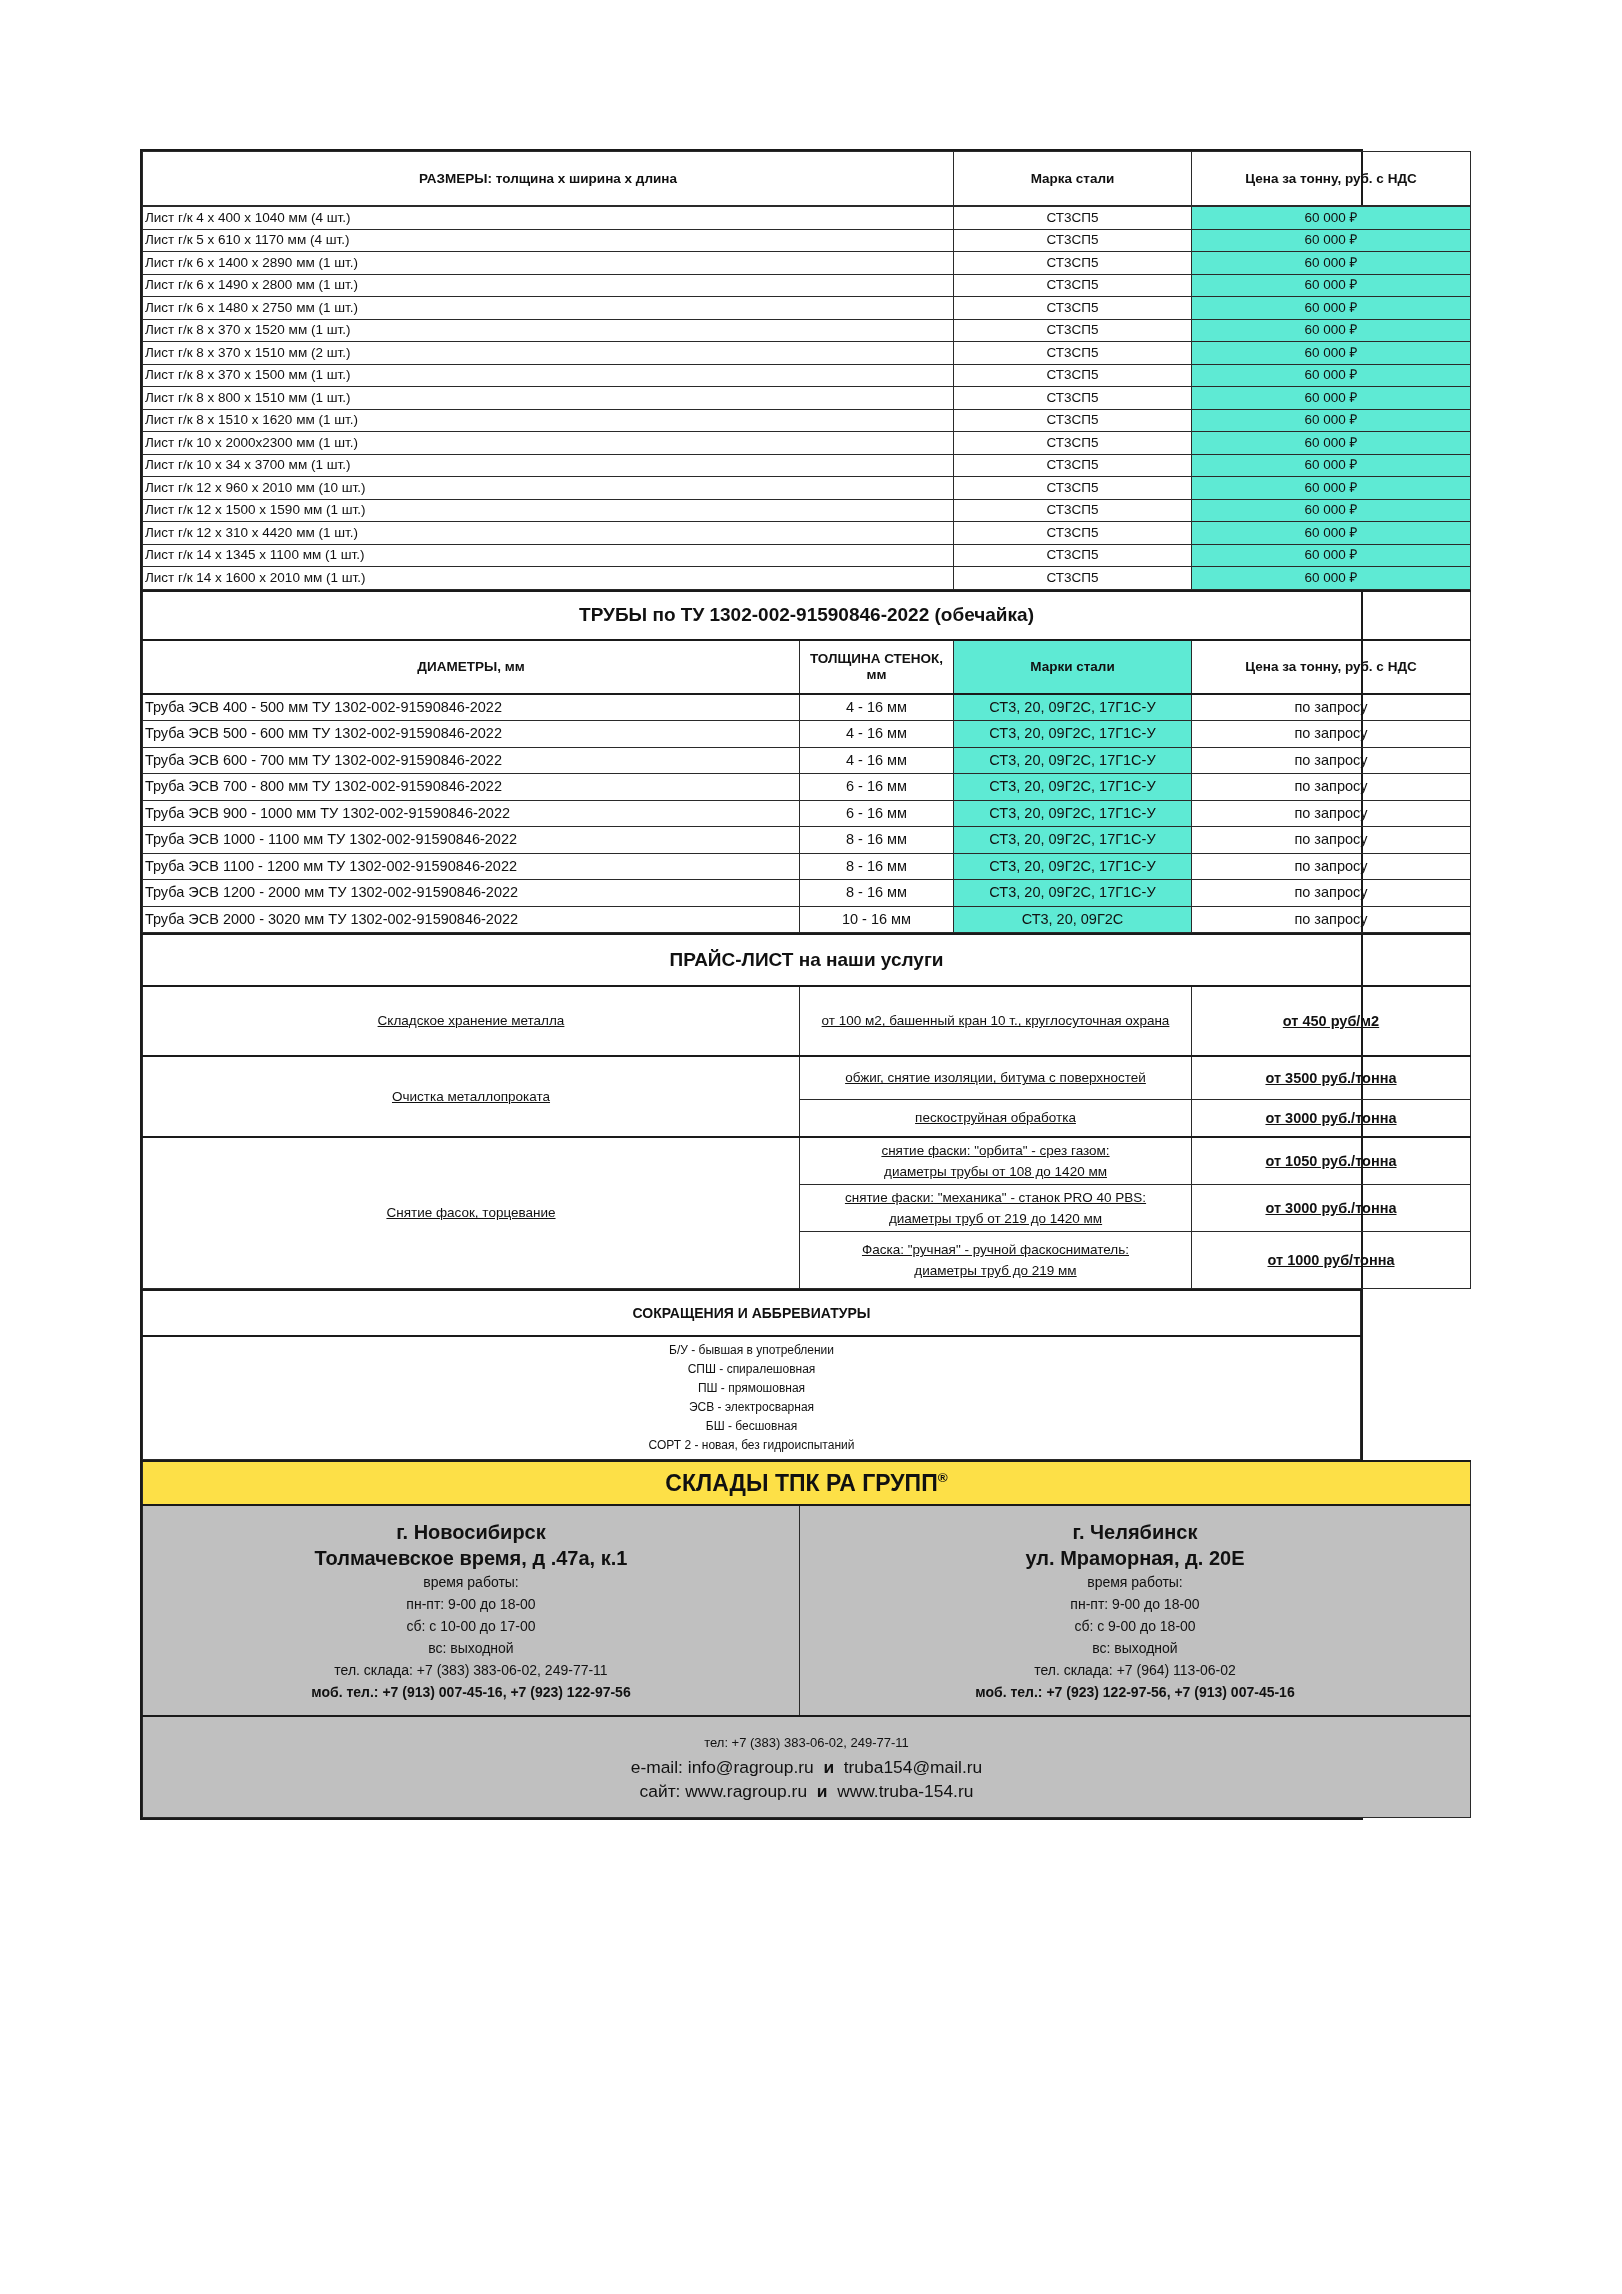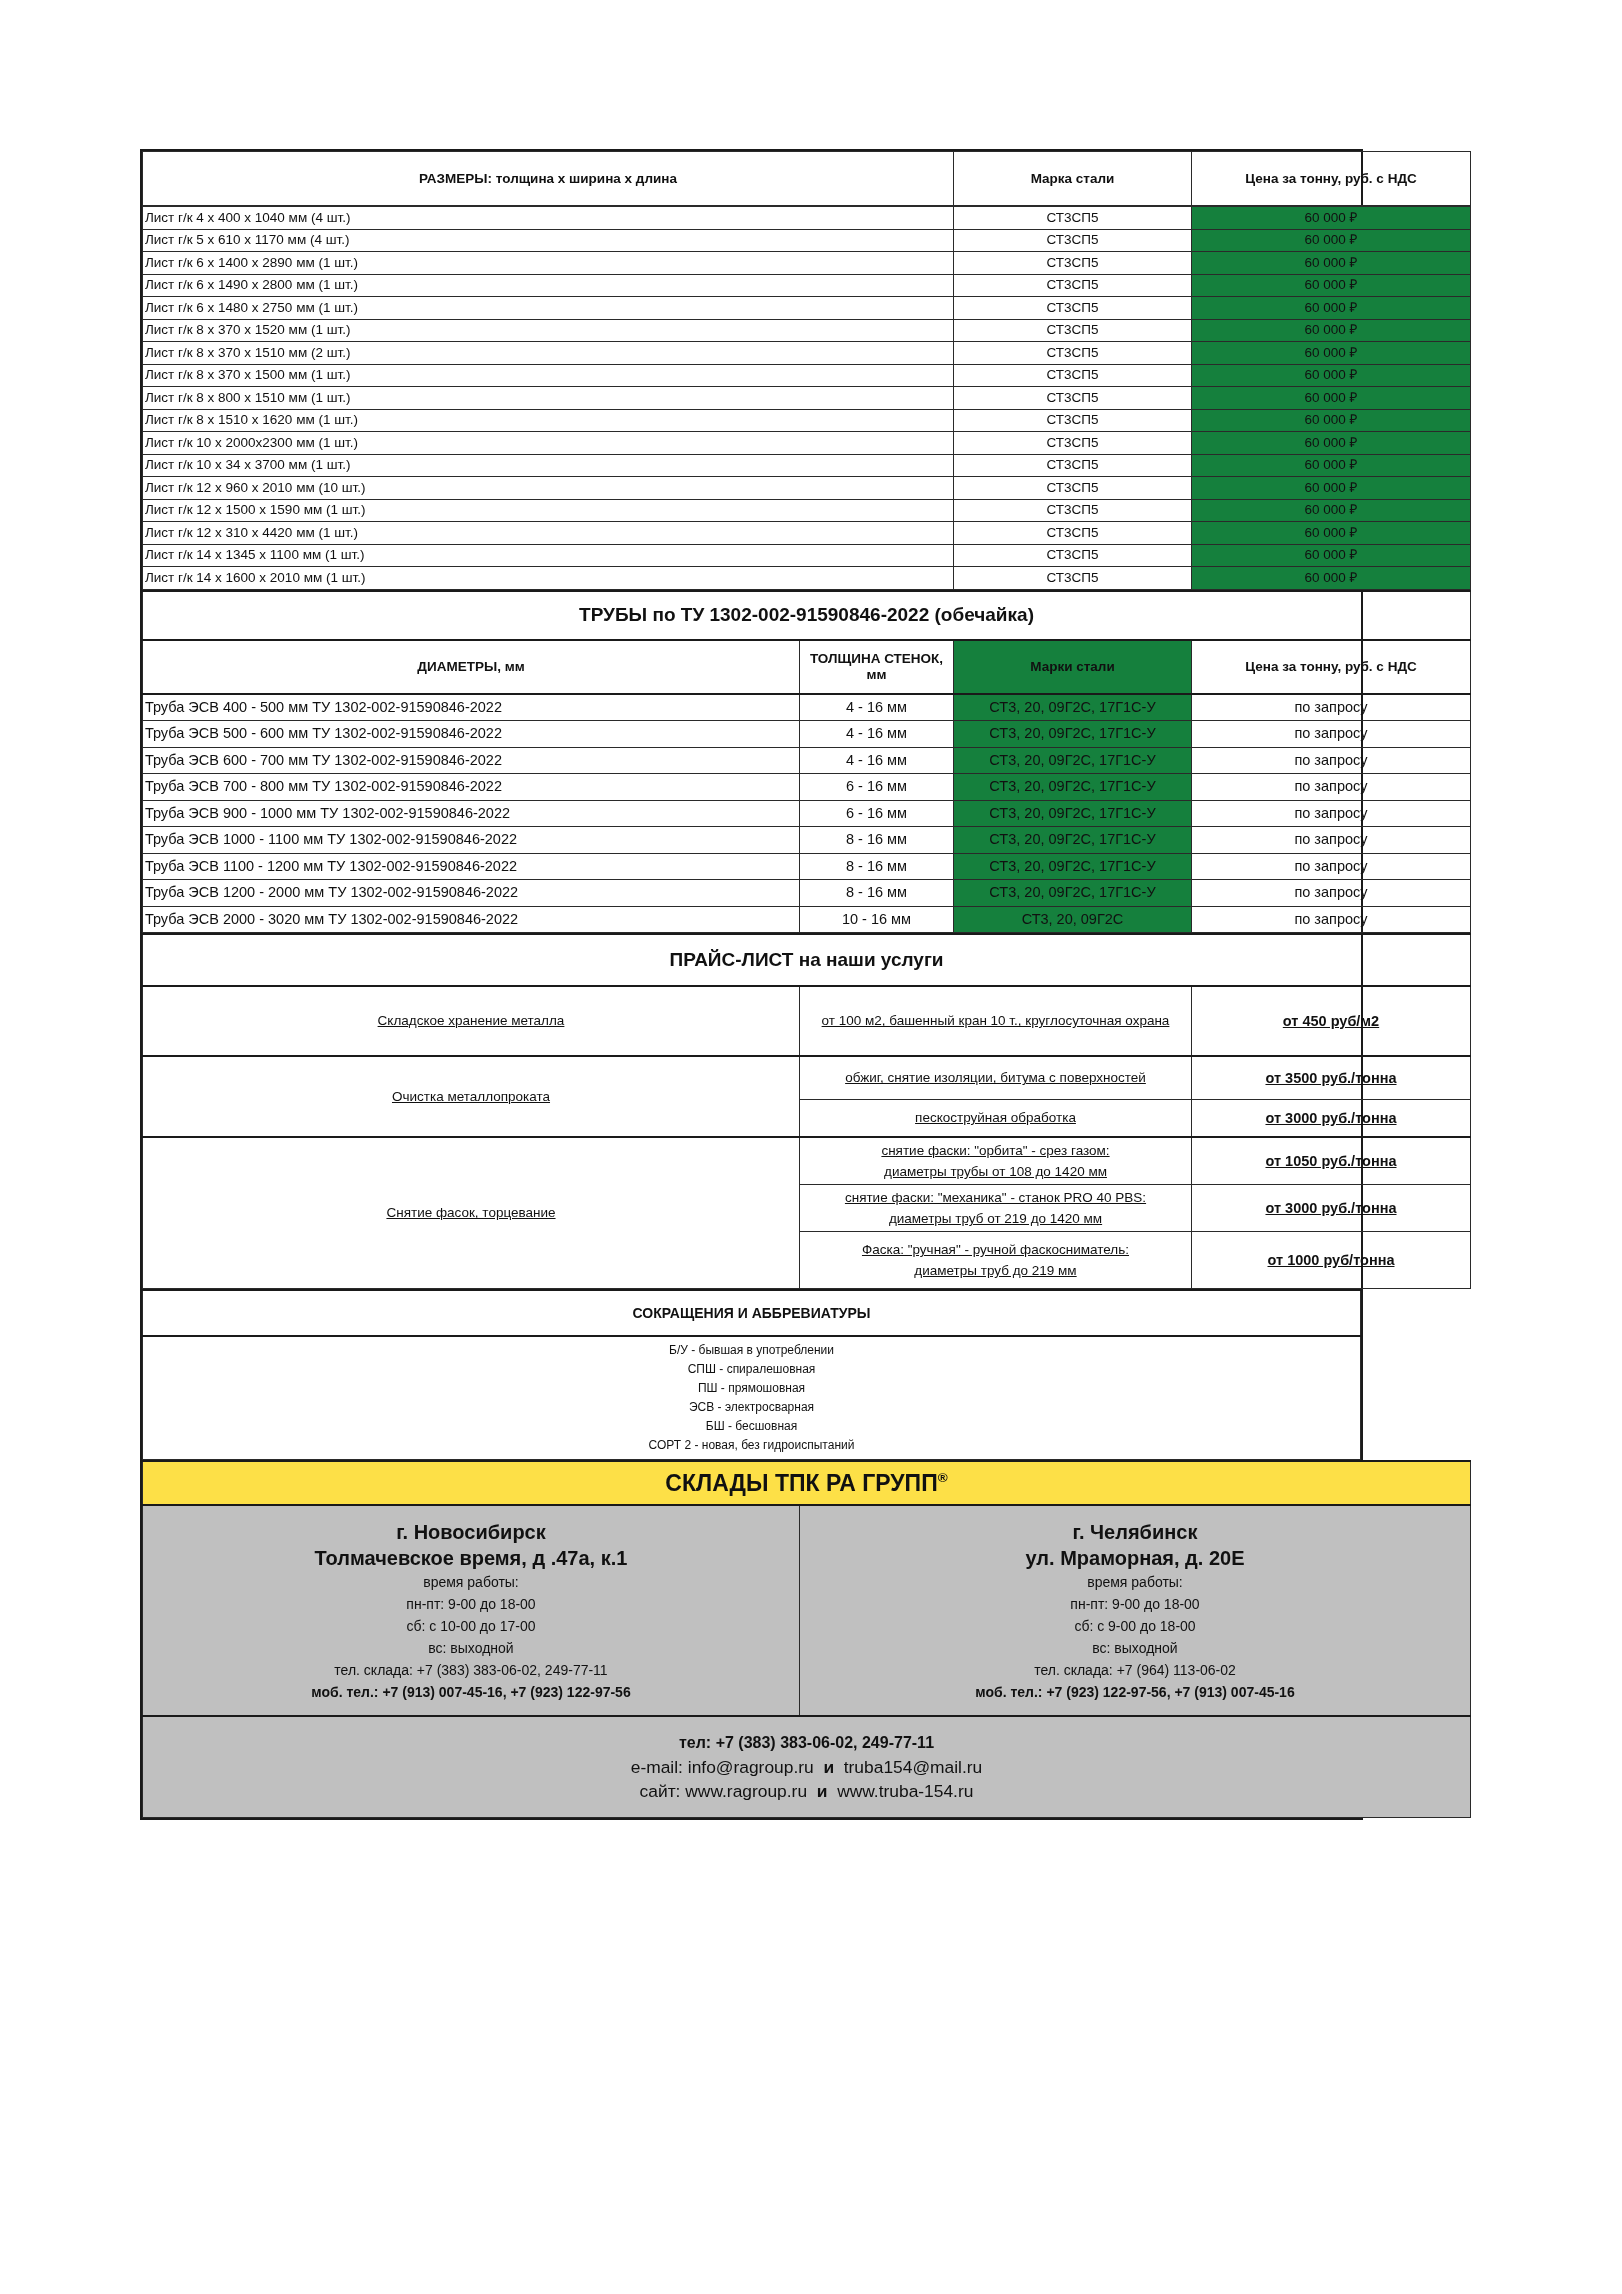--- a/index.html
+++ b/index.html
@@ -2,38 +2,38 @@
 <html><head>
 <meta charset="utf-8">
 <style>
   html, body { margin: 0; padding: 0; background: #ffffff; }
   body { width: 1622px; height: 2294px; position: relative; font-family: "Liberation Sans", sans-serif; color: #111; }
   .sheet { position: absolute; left: 140px; top: 149px; width: 1223px; border: 2.9px solid #1a1a1a; box-sizing: border-box; }
   table { border-collapse: collapse; width: 100%; table-layout: fixed; }
   td, th { border: 1.4px solid #2a2a2a; padding: 0; font-size: 13.5px; line-height: 1.15; }
   .c { text-align: center; }
   .l { text-align: left; padding-left: 1.9px; }
-  .grey { background: #15803d; }
+  .grey { background: #5eead4; }
   .thick-top td, .thick-top th { border-top: 2.9px solid #1a1a1a; }
   .hdr th { font-weight: bold; font-size: 13.5px; }
   .sheet-row td { height: 21.5px; font-size: 13.5px; margin-left: 44px; }
   .pipe-row td { height: 25.5px; font-size: 14.5px; }
   .title-row td { font-weight: bold; font-size: 19px; margin-left: 24px; }
   .svc td { font-size: 13.5px; text-decoration: underline; }
   .svc .price { font-weight: bold; font-size: 14.5px; }
   .abbr-title td { font-weight: bold; font-size: 14px; height: 44px; }
   .abbr-list td { height: 122px; font-size: 12px; line-height: 19px; }
   .wh-title td { font-weight: bold; font-size: 23px; height: 42px; background: #fde047; text-align: center; }
   .wh-title sup { font-size: 13.5px; }
   .wh td { background: #c0c0c0; height: 209px; vertical-align: middle; font-size: 14px; line-height: 22px; }
   .wh .city { font-weight: bold; font-size: 20px; line-height: 26px; }
   .wh .addr { font-weight: bold; font-size: 20px; line-height: 26px; }
   .wh .bold { font-weight: bold; }
   .footer td { background: #c0c0c0; height: 100px; font-size: 17.4px; line-height: 24px; }
-  .footer .tel { font-weight: bold; font-size: 16px; }
+  .footer .tel { font-weight: normal; font-size: 13px; }
   .footer .and { font-weight: bold; }
 </style>
 </head>
 <body>
 
 <div class="sheet">
   <table>
     <colgroup>
       <col style="width:657px">
       <col style="width:154px">

